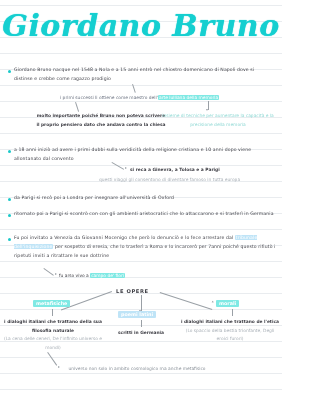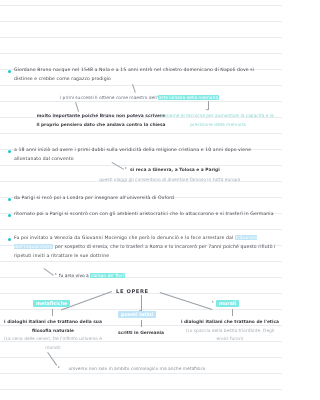--- a/index.html
+++ b/index.html
@@ -91,20 +91,21 @@
   .col .strong{color:#3f3f46;font-weight:bold;}
   .col .light{color:#a9b0b7;}
 </style>
 </head>
 <body>
 
 <div id="sheet"></div>
 
 <div id="content">
 
+  <div class="title">Giordano Bruno</div>
 
   <div class="bullet-row" style="left:8px;top:66px;width:266px;">
     <div class="dot"></div>
     <div class="btext">Giordano Bruno nacque nel 1548 a Nola e a 15 anni entrò nel chiostro domenicano di Napoli dove si distinse e crebbe come ragazzo prodigio</div>
   </div>
 
   <div class="stroke" style="left:133px;top:84px;width:9px;transform:rotate(72deg);"></div>
 
   <div class="note" style="left:60px;top:94px;width:215px;text-align:left;">
     <span>i primi successi li ottiene come maestro dell'</span><span class="hl-teal">arte lulliana della memoria</span>

